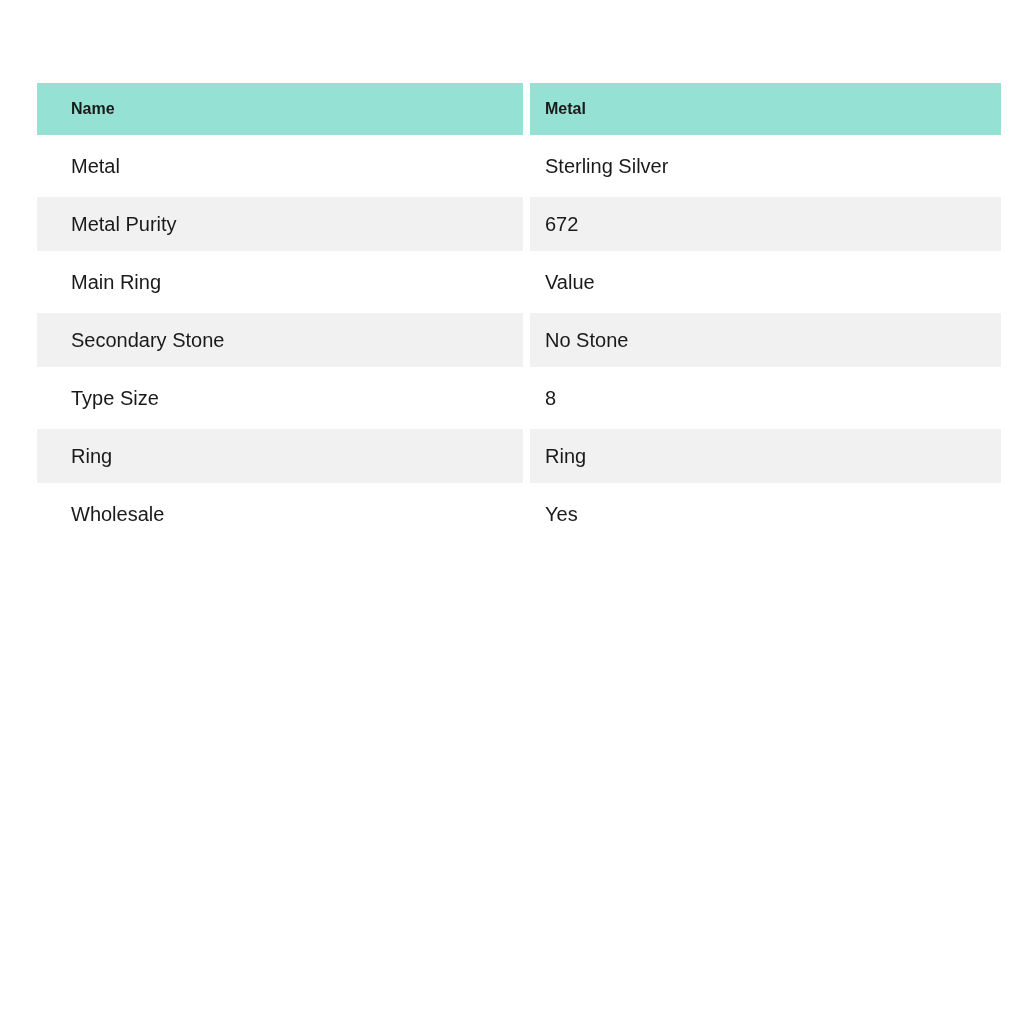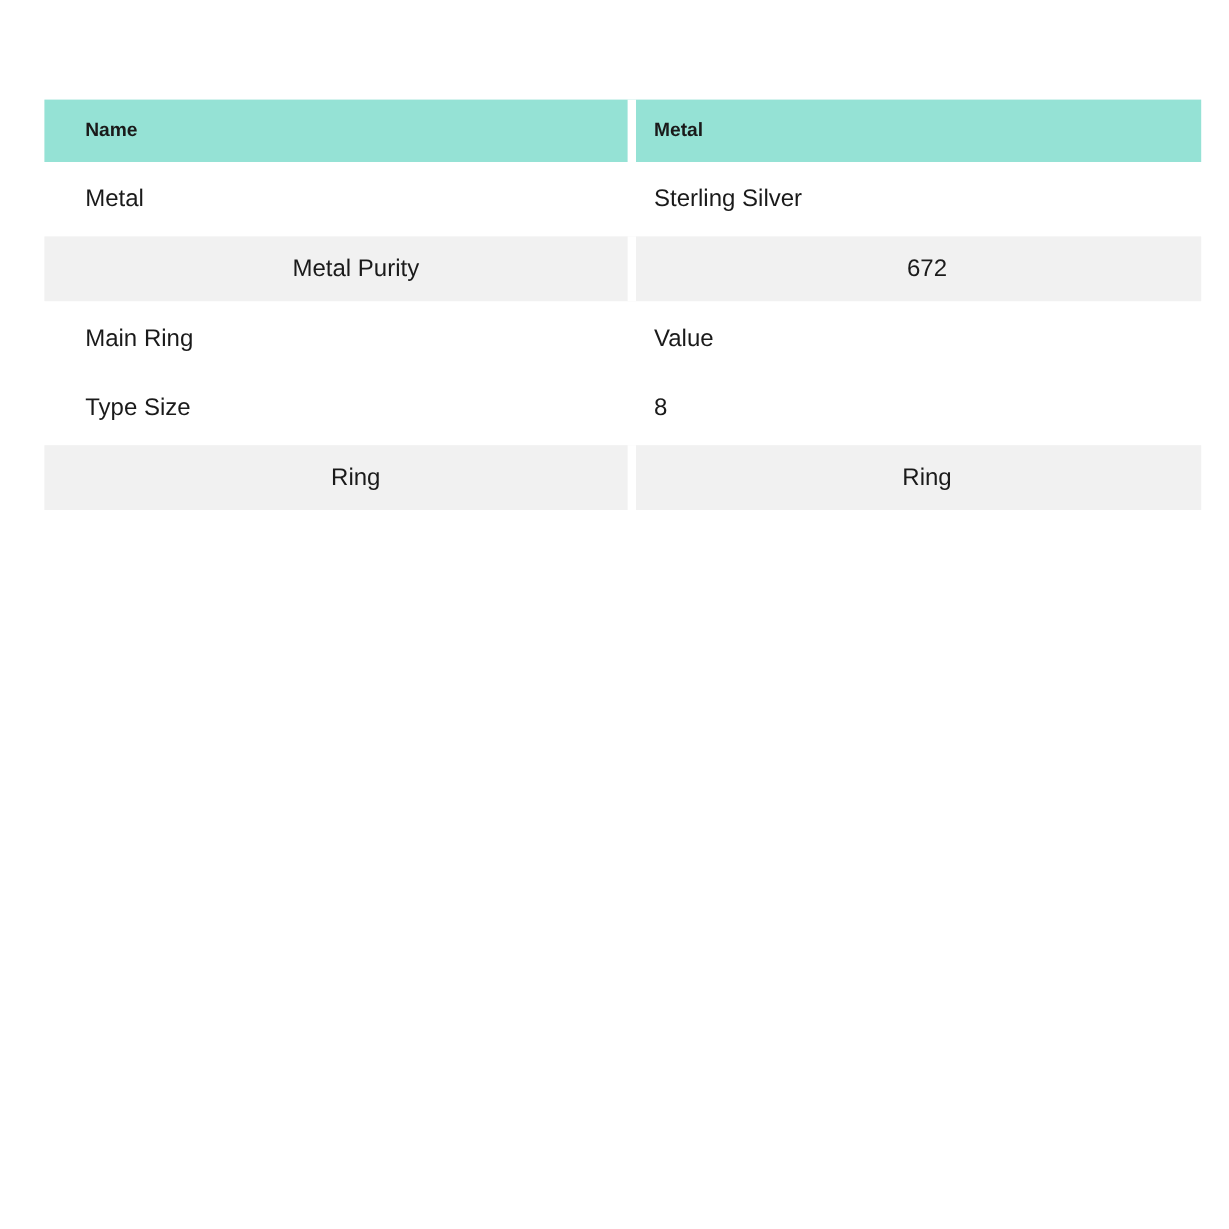--- a/index.html
+++ b/index.html
@@ -52,21 +52,20 @@
     width: 493px;
     border-right: 7px solid #ffffff;
     padding-left: 34px;
   }
   table.spec-table th:last-child,
   table.spec-table td:last-child {
     padding-left: 15px;
   }
   table.spec-table tr.striped td {
     background: var(--stripe-bg, #f1f1f1);
-    text-align: center;
   }
 </style>
 </head>
 <body>
 
 <div class="page">
   <table class="spec-table">
     <thead>
       <tr>
         <th>Name</th>
@@ -79,23 +78,31 @@
           <td>Sterling Silver</td>
         </tr>
         <tr class="striped">
           <td>Metal Purity</td>
           <td>672</td>
         </tr>
         <tr>
           <td>Main Ring</td>
           <td>Value</td>
         </tr>
+        <tr class="striped">
+          <td>Secondary Stone</td>
+          <td>No Stone</td>
+        </tr>
         <tr>
           <td>Type Size</td>
           <td>8</td>
         </tr>
         <tr class="striped">
           <td>Ring</td>
           <td>Ring</td>
         </tr>
+        <tr>
+          <td>Wholesale</td>
+          <td>Yes</td>
+        </tr>
       </tbody>
   </table>
 </div>
 
 </body></html>

